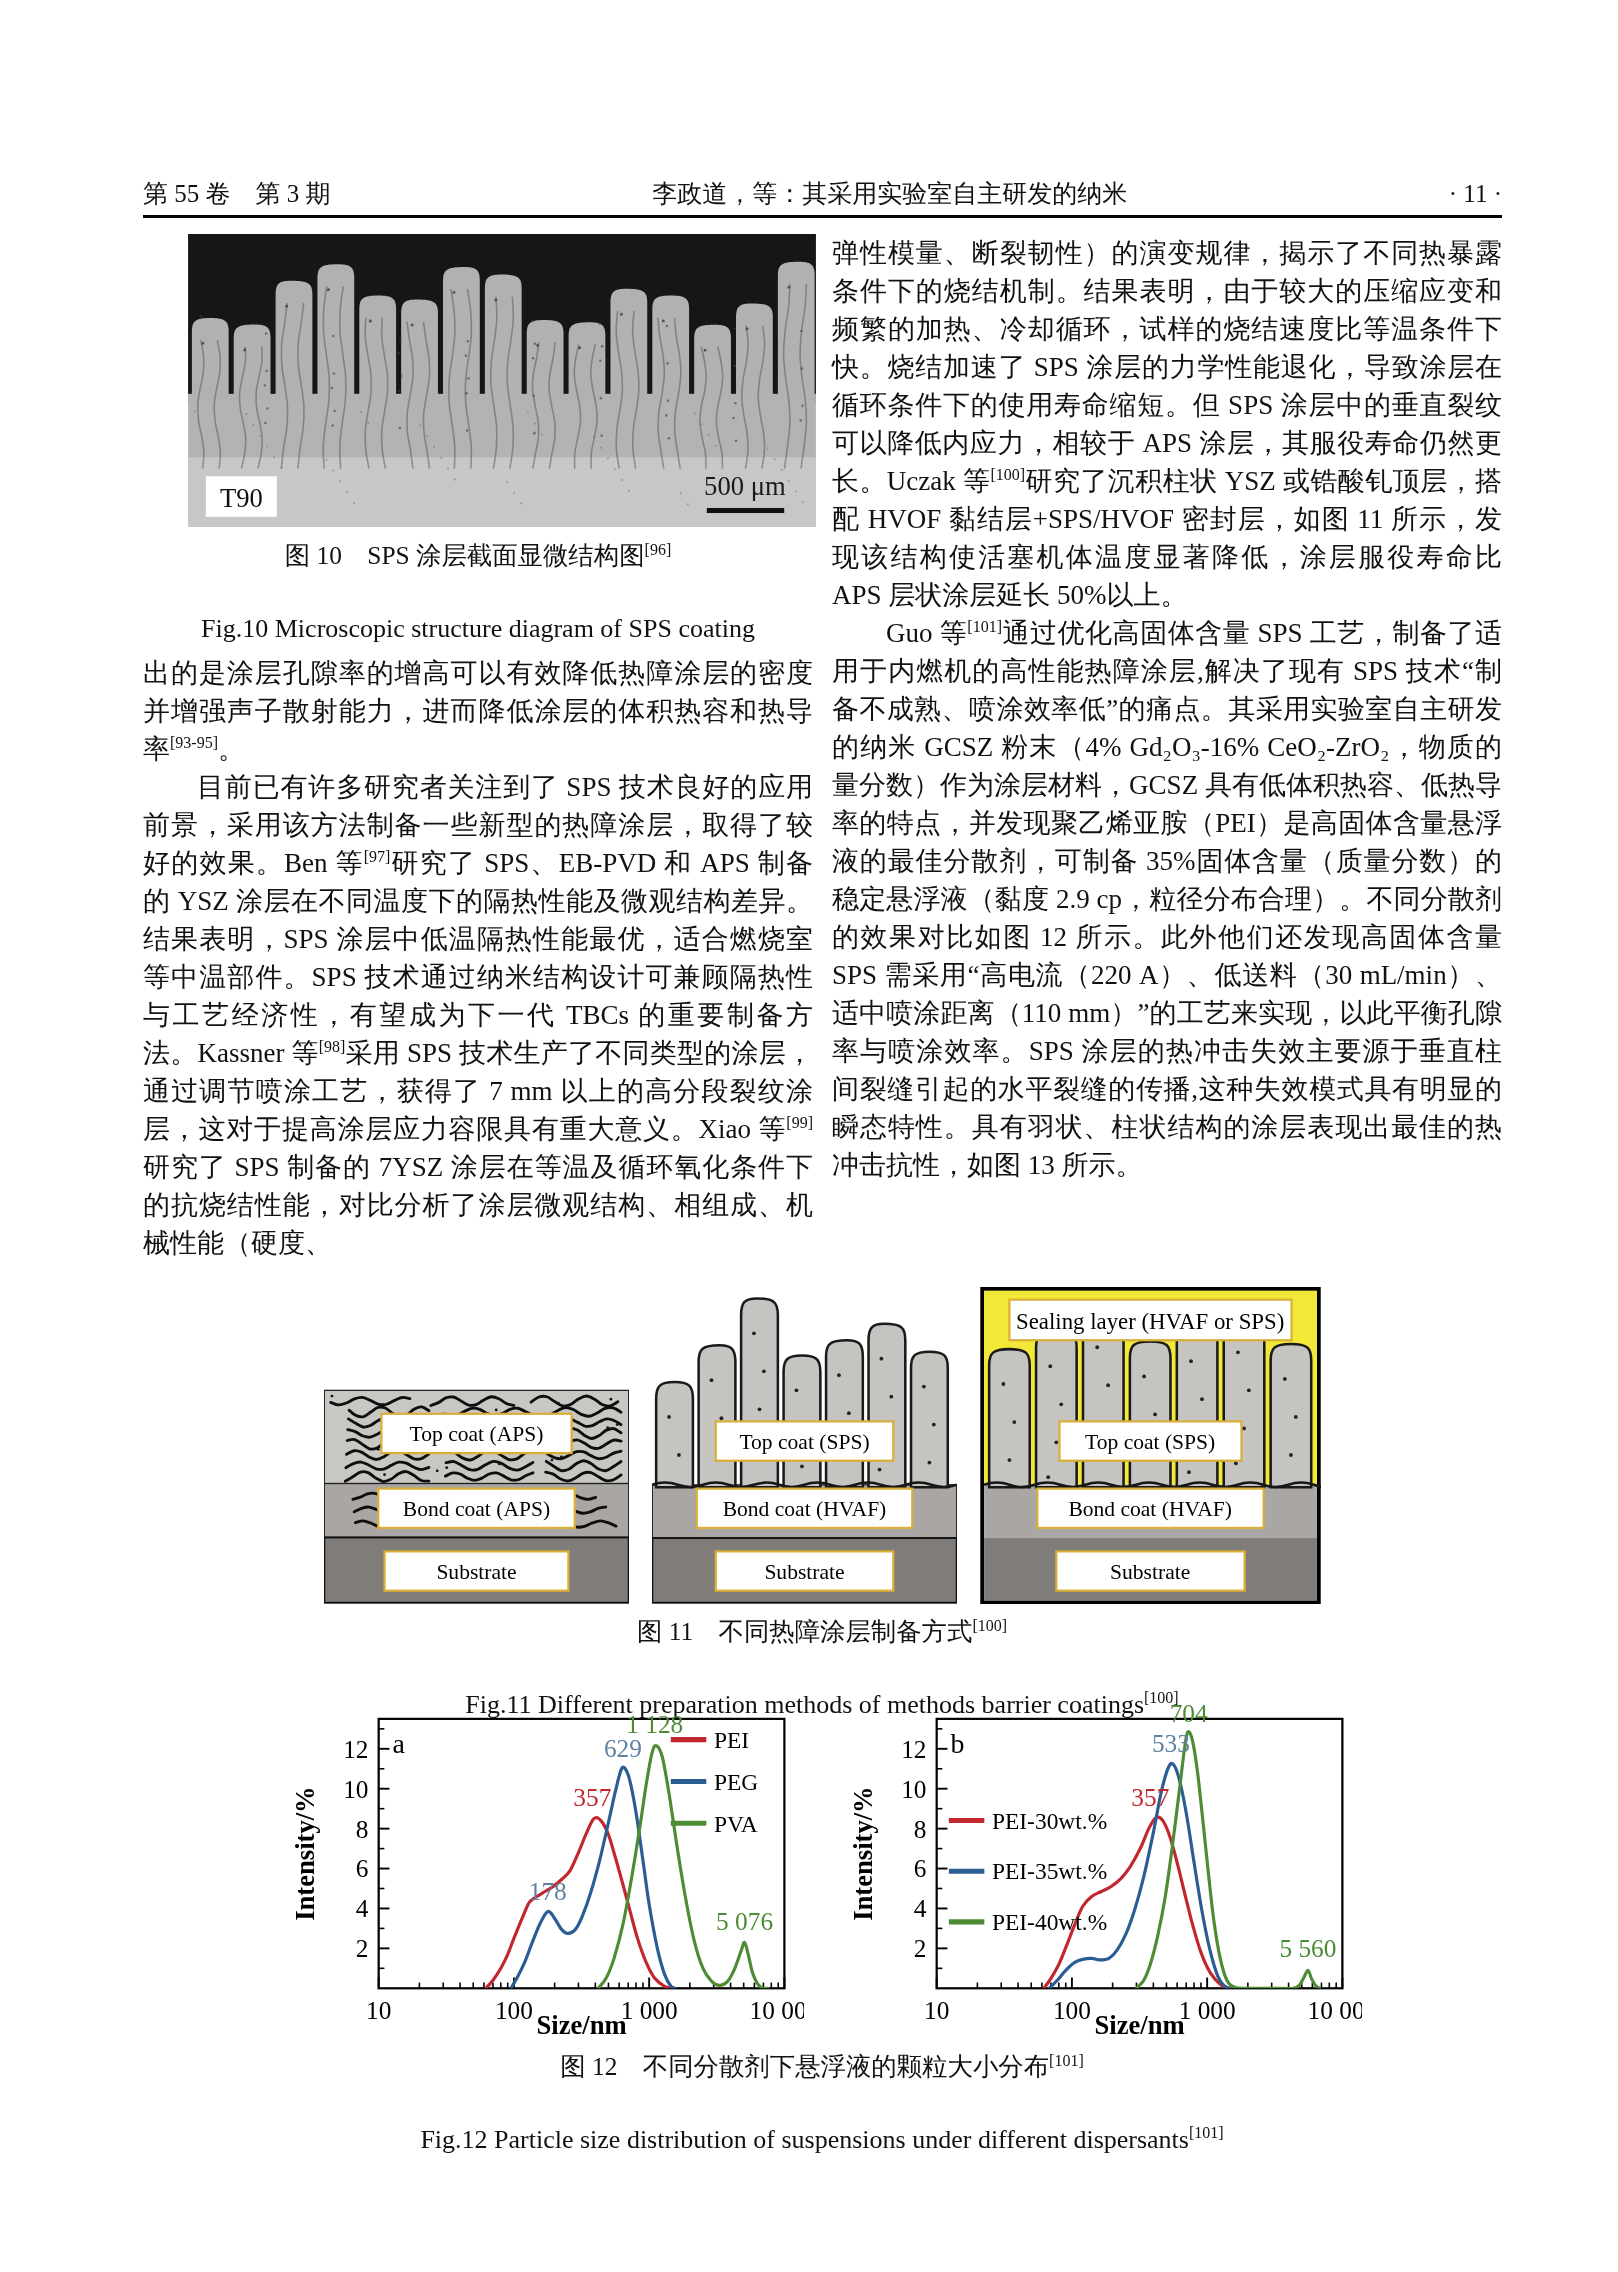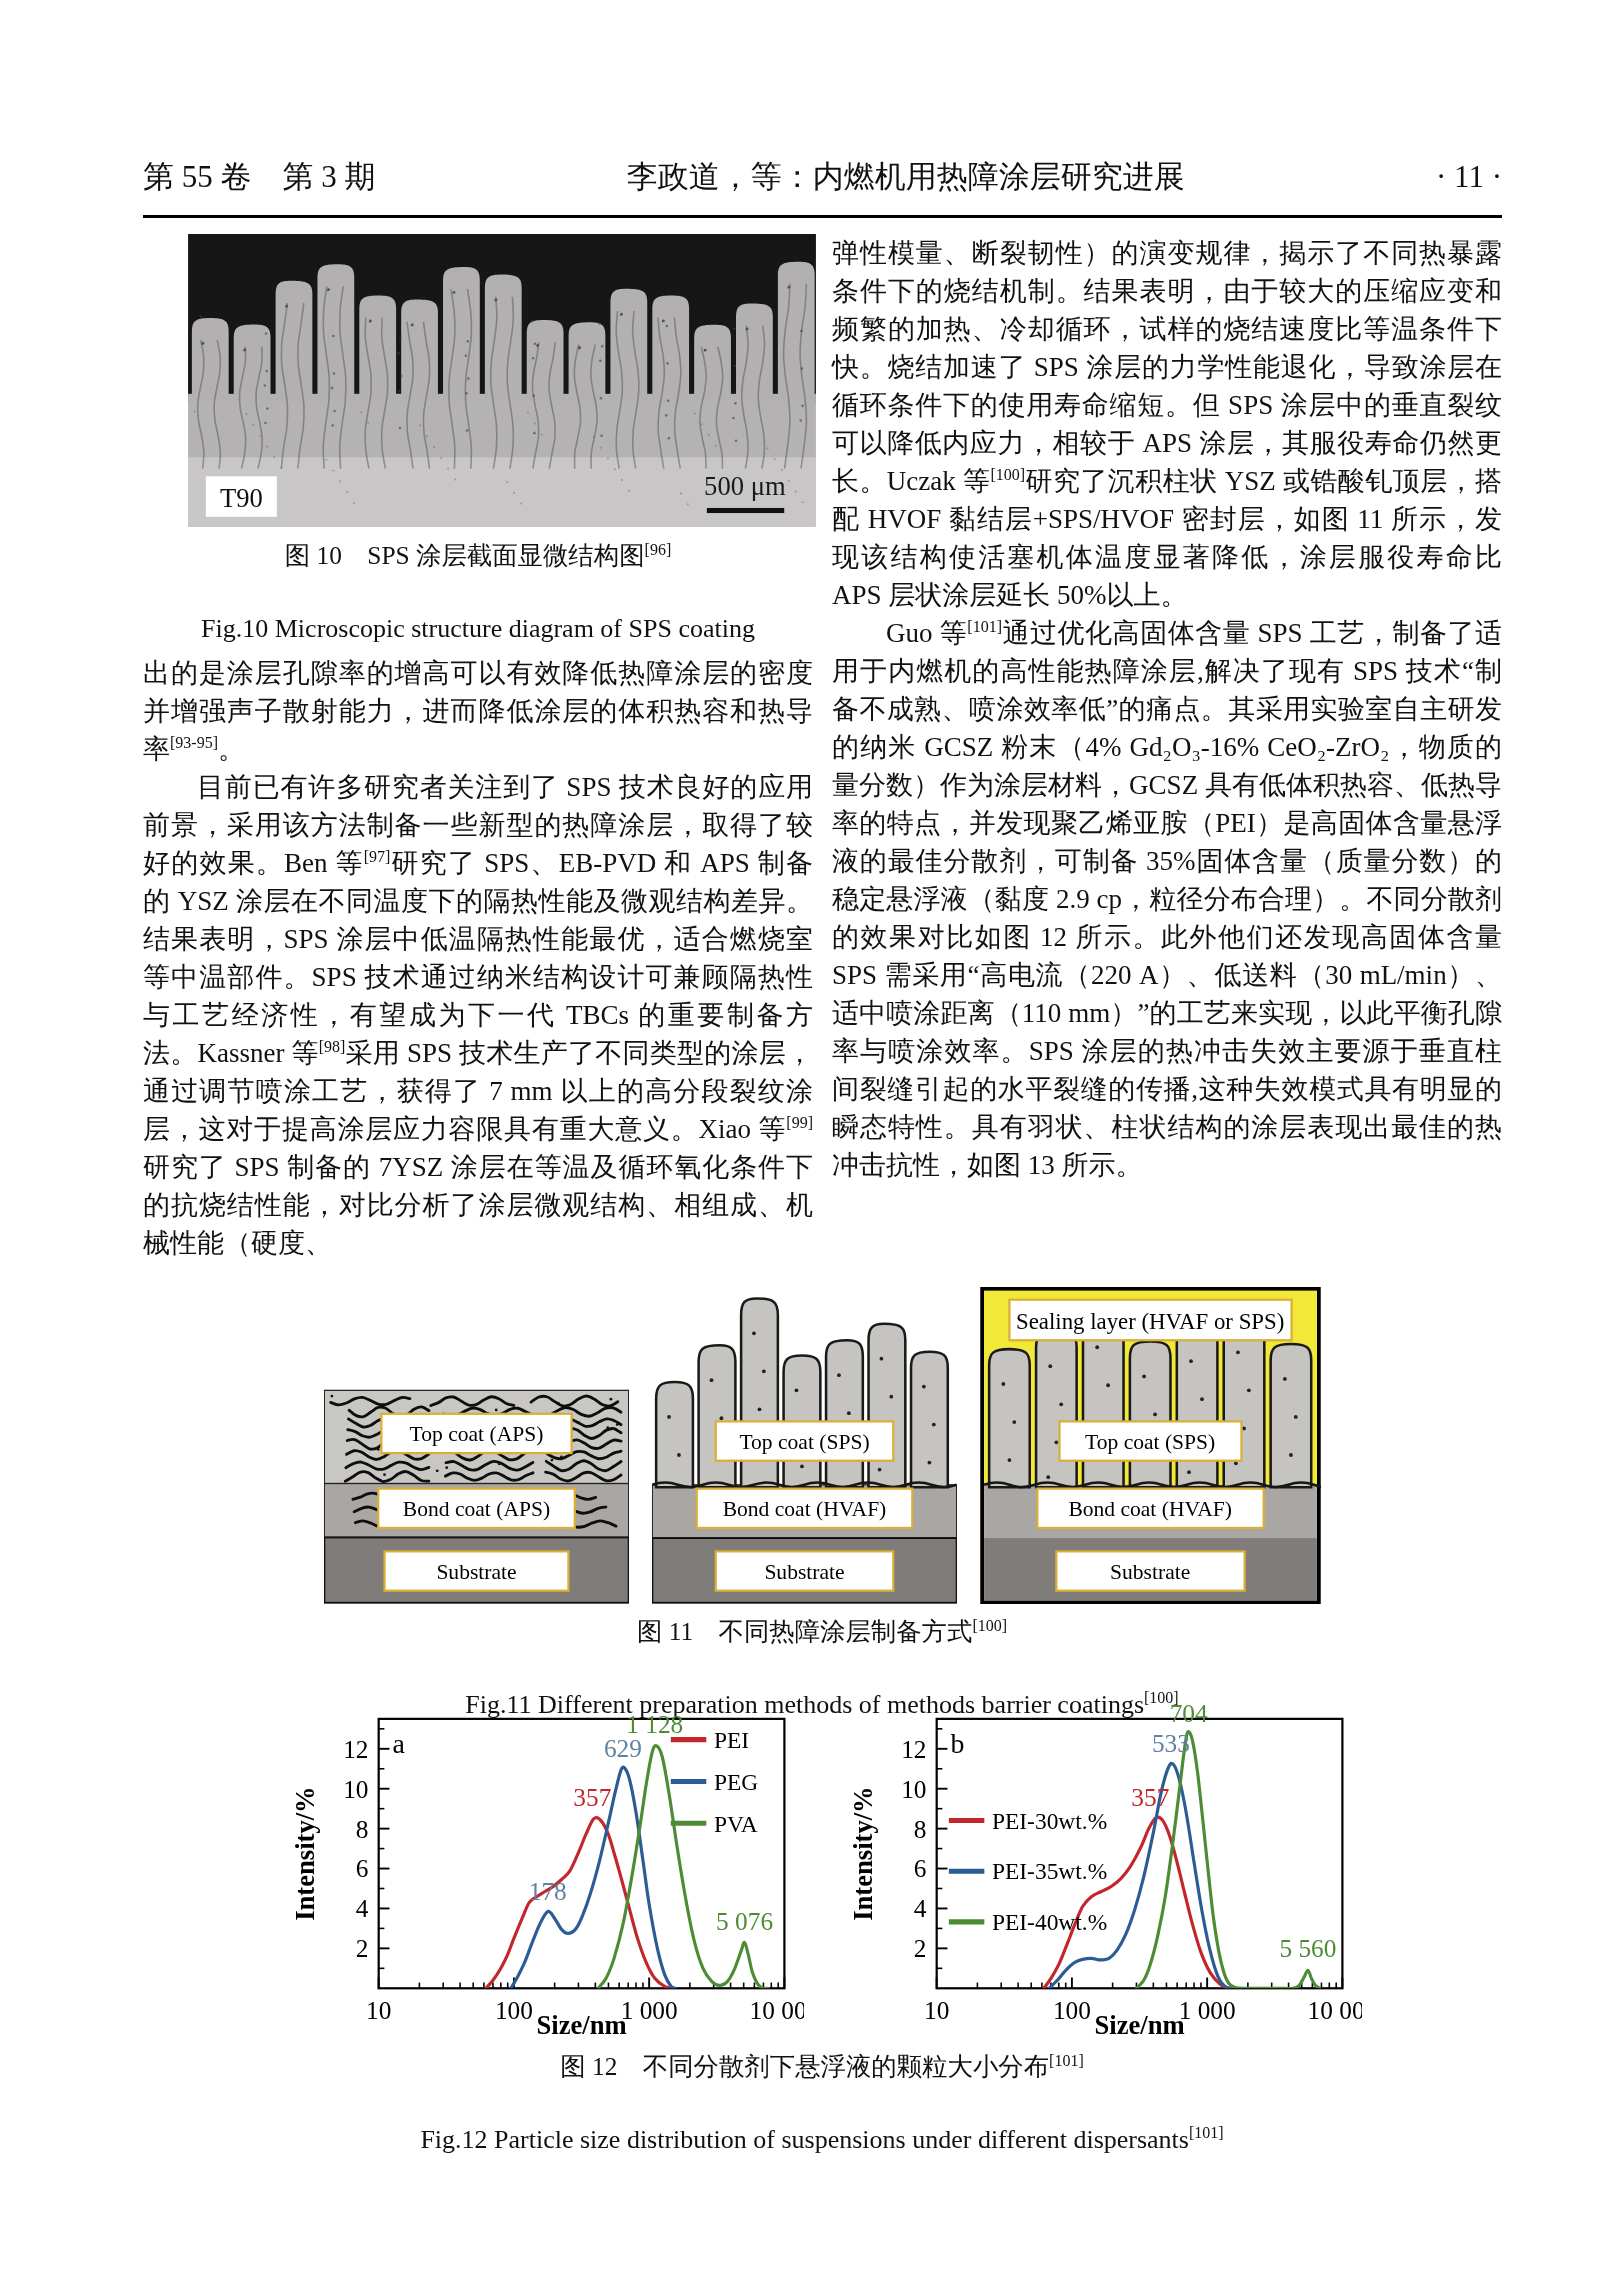--- a/index.html
+++ b/index.html
@@ -1,19 +1,19 @@
 <!DOCTYPE html>
 <html style="font-size:10.2px"><head>
 <meta charset="utf-8">
 <style>
   html,body{margin:0;padding:0;background:#e8e8e8;}
   #page{position:relative;width:1619px;height:2273px;background:#ffffff;overflow:hidden;
         font-family:"Liberation Serif","DejaVu Serif",serif;color:#111;}
-  .header{position:absolute;left:143px;right:117px;top:156px;display:flex;
-          justify-content:space-between;align-items:baseline;font-size:31px;}
+  .header{position:absolute;left:143px;right:117px;top:177px;display:flex;
+          justify-content:space-between;align-items:baseline;font-size:25px;}
   .rule{position:absolute;left:143px;right:117px;top:215px;height:2.5px;background:#000;}
   .col{position:absolute;top:234px;width:670px;}
   .col-left{left:143px;}
   .col-right{left:832px;}
   p.body-para{font-size:27px;line-height:38px;text-align:justify;margin:0;
               font-family:"Liberation Serif","DejaVu Serif",serif;}
   p.body-para.indent{text-indent:2em;}
   sup{font-size:16px;vertical-align:super;line-height:0;}
   .caption{font-size:25.4px;line-height:34px;text-align:center;margin:0;}
   .caption-en{font-size:26px;margin-top:40px;}
@@ -29,21 +29,21 @@
   .tbc-label{font-size:34px;fill:#000;}
   .seal-label{font-size:36px;fill:#000;}
 </style>
 </head>
 <body>
 
 <div id="page">
 
   <div class="header">
     <span>第 55 卷　第 3 期</span>
-    <span>李政道，等：内燃机用热障涂层研究进展</span>
+    <span>李政道，等：其采用实验室自主研发的纳米</span>
     <span>· 11 ·</span>
   </div>
   <div class="rule"></div>
 
   <div class="col col-left">
     <div class="fig10-wrap">
       <svg id="fig10-svg" width="628" height="293" viewBox="0 0 990 462">
         <g id="fig10-decor">
             <rect x="0" y="0" width="990" height="268" fill="#161617"></rect>
             <rect x="0" y="252" width="990" height="105" fill="#b4b2b3"></rect>

